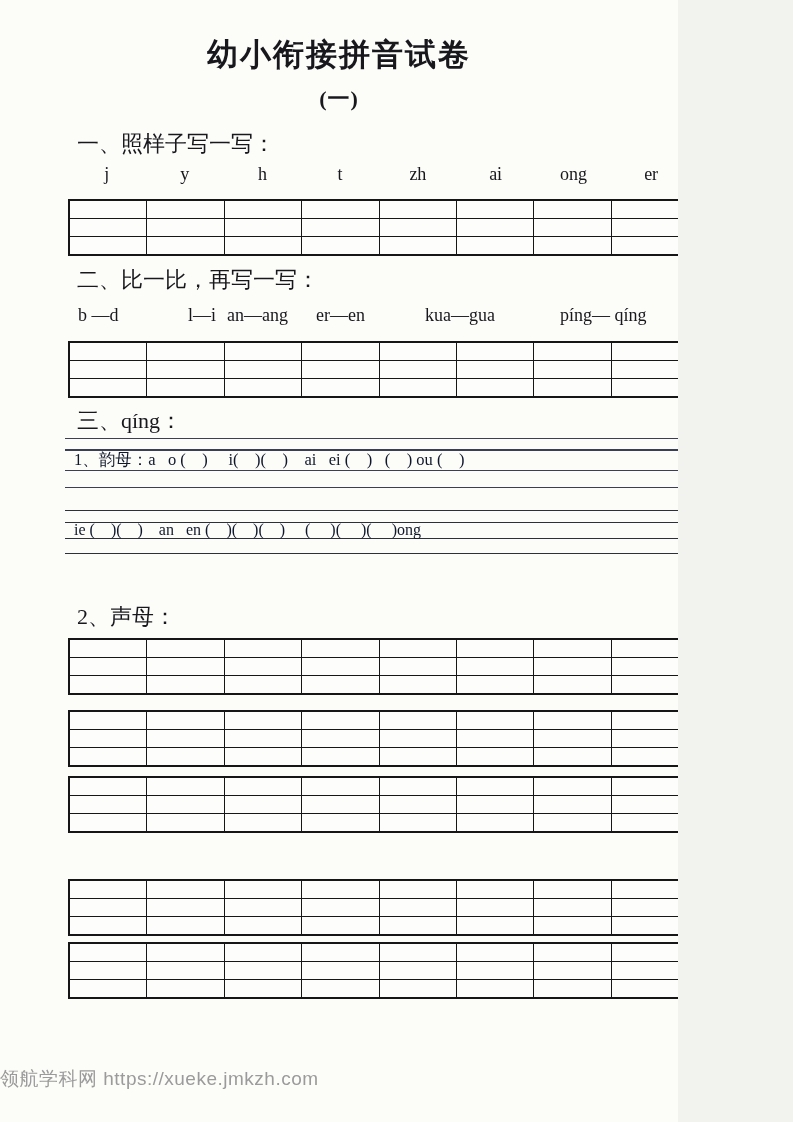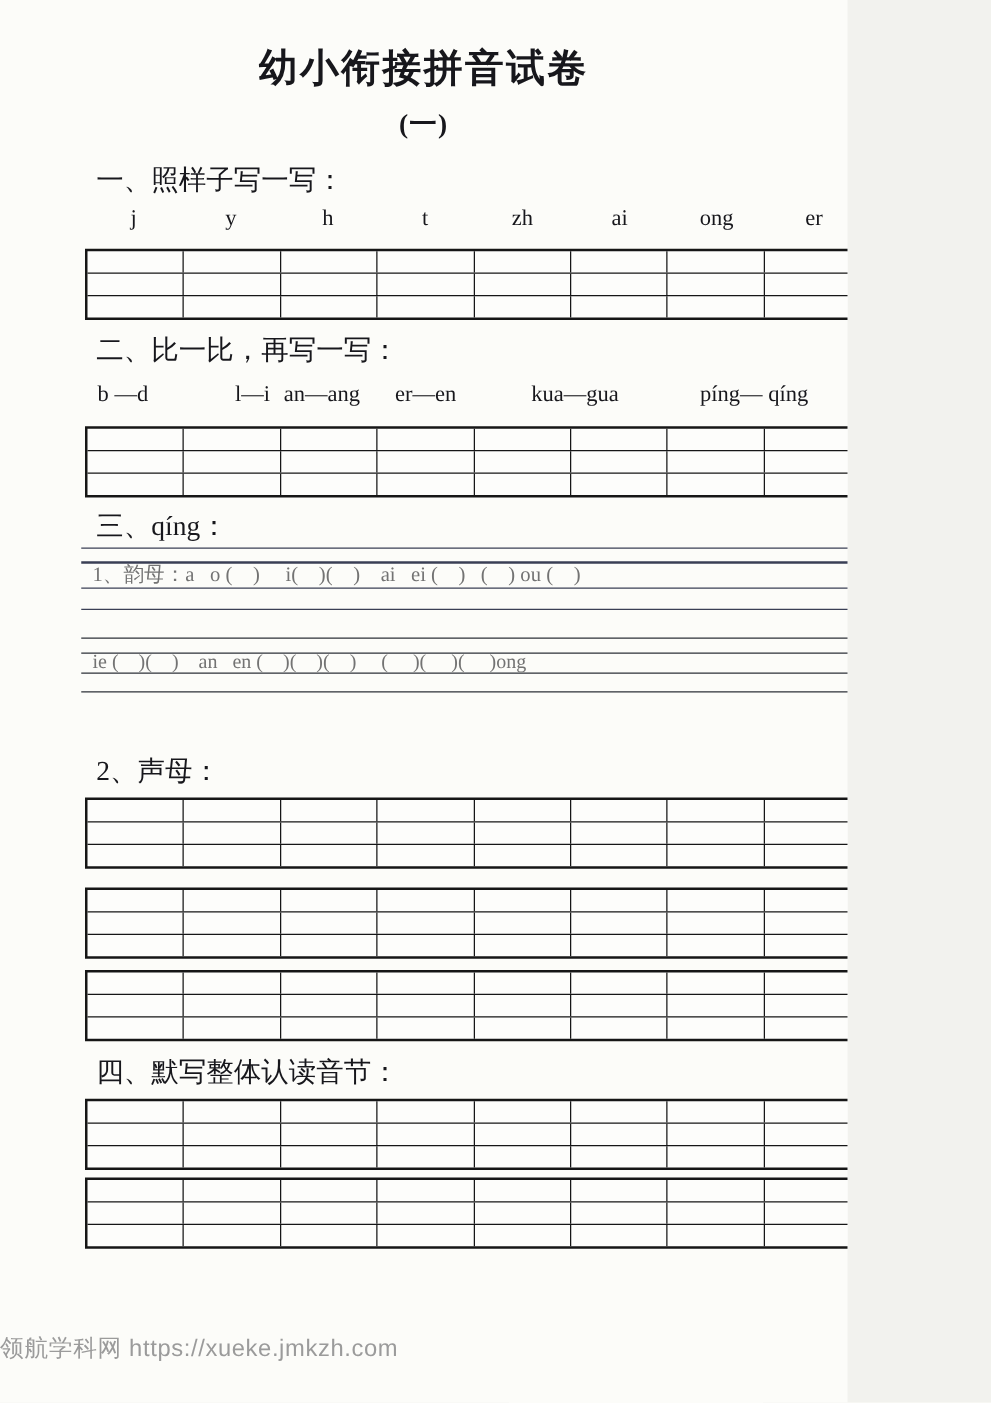--- a/index.html
+++ b/index.html
@@ -67,21 +67,21 @@
   }
   #g1-l1{top:438px;}
   #g1-l2{top:449px;border-top-width:2.8px;}
   #g1-l3{top:470px;}
   #g1-l4{top:487px;}
   #g2-l1{top:510px;border-top-color:#2c3038;}
   #g2-l2{top:522px;border-top-color:#2c3038;}
   #g2-l3{top:538px;border-top-color:#2c3038;}
   #g2-l4{top:553px;border-top-color:#2c3038;}
   .grid-text{
-    position:absolute;left:74px;white-space:pre;color:#737373;
+    position:absolute;left:74px;white-space:pre;color:#0f172a;
   }
   #grid1-text{top:450px;font-size:16.5px;line-height:20px;}
   #grid2-text{top:521px;font-size:16px;line-height:18px;}
   .footer{
     position:absolute;top:1066px;left:0;width:100%;
     font-size:19px;color:#9b9b9b;
     font-family:"Liberation Sans", sans-serif;letter-spacing:0.5px;
   }
 </style>
 </head>
@@ -283,21 +283,20 @@
         <div class="t-cell"></div>
         <div class="t-cell"></div>
         <div class="t-cell"></div>
         <div class="t-cell"></div>
         <div class="t-cell"></div>
         <div class="t-cell"></div>
         <div class="t-cell"></div>
       </div>
     </div>
 
-  <div class="sec-heading" id="h4">四、默写整体认读音节：</div>
   <div class="answer-table" id="table6">
       <div class="t-row">
         <div class="t-cell"></div>
         <div class="t-cell"></div>
         <div class="t-cell"></div>
         <div class="t-cell"></div>
         <div class="t-cell"></div>
         <div class="t-cell"></div>
         <div class="t-cell"></div>
         <div class="t-cell"></div>

